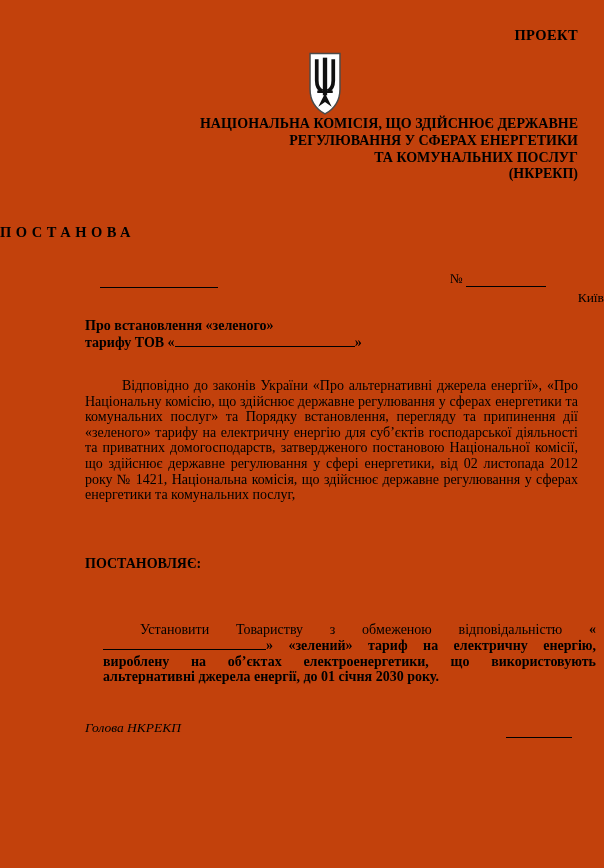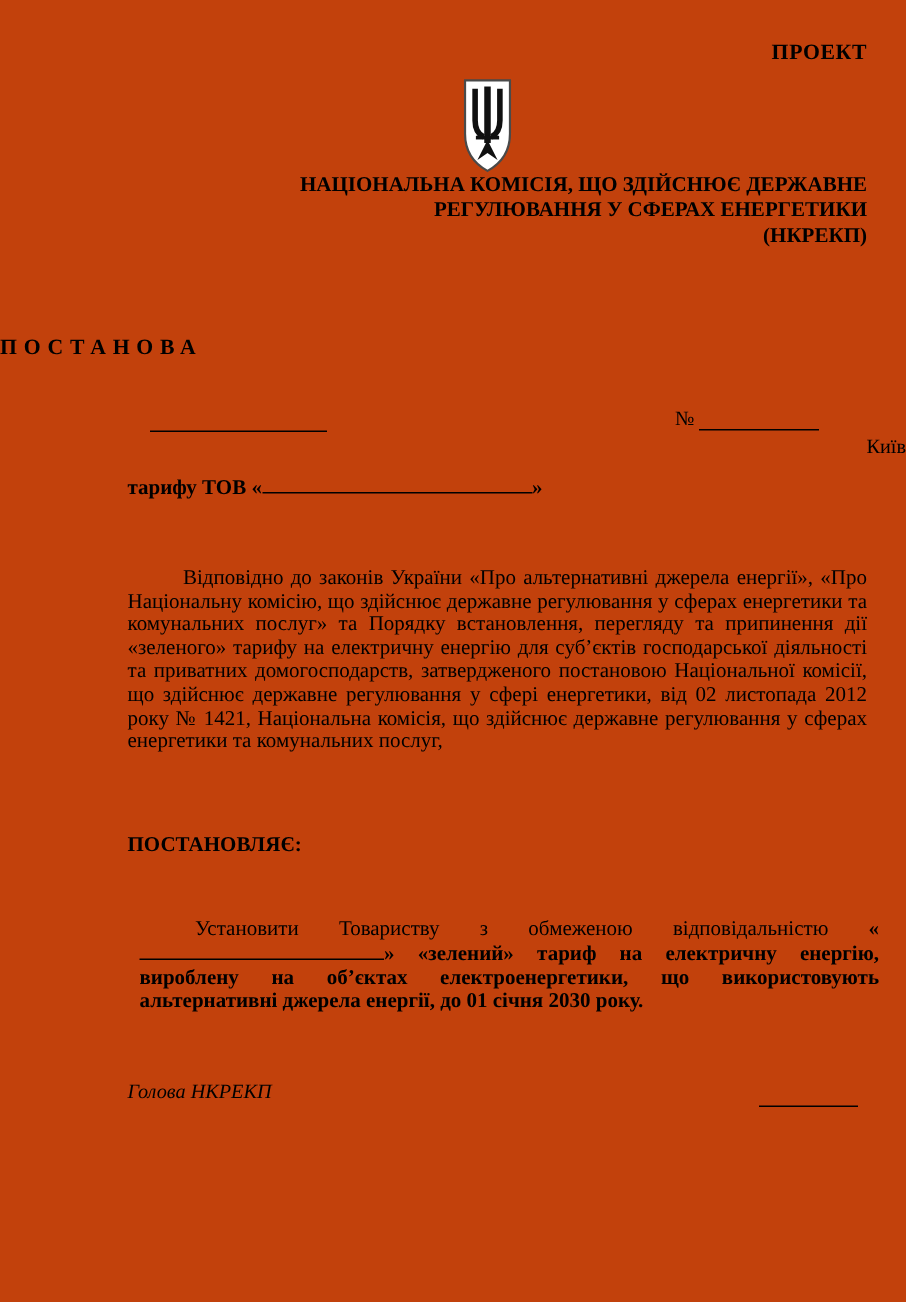--- a/index.html
+++ b/index.html
@@ -19,21 +19,21 @@
   .number{position:absolute;left:450px;top:271px;font-size:13.5px;}
   .number-blank{left:466px;top:286px;width:80px;}
   .city{position:absolute;left:0;top:290px;width:604px;text-align:right;font-size:13.5px;}
   .subject{position:absolute;left:85px;top:317px;font-weight:bold;font-size:14px;line-height:17px;}
   .blank{display:inline-block;border-bottom:1.4px solid #000;height:11px;vertical-align:baseline;}
   .blank-subject{width:180px;}
   .blank-res{width:163px;}
   .preamble{position:absolute;left:85px;top:378px;width:493px;margin:0;
        font-size:14px;line-height:15.6px;text-align:justify;text-indent:37px;}
   .resolves{position:absolute;left:85px;top:556px;font-weight:bold;font-size:14px;}
-  .resolution{position:absolute;left:85px;top:604px;width:493px;margin:8px;
+  .resolution{position:absolute;left:85px;top:604px;width:493px;margin:18px;
        font-size:14px;line-height:15.8px;text-align:justify;text-indent:37px;}
   .res-bold{font-weight:bold;}
   .signer{position:absolute;left:85px;top:720px;font-size:13.5px;font-style:italic;}
   .sig-blank{left:506px;top:737px;width:66px;}
 </style>
 </head>
 <body>
 
 <div class="page">
 
@@ -46,31 +46,33 @@
       <path d="M26 7 V27.5 Q26 35.5 20.5 38" stroke-width="3.6"></path>
       <path d="M18 5.5 V42" stroke-width="4.2"></path>
       <path d="M10.5 38.5 H25.5" stroke-width="2.4"></path>
     </g>
     <path d="M18 40 L11.5 53 L18 48.5 L24.5 53 Z" fill="#101010"></path>
   </svg>
 
   <div class="org">
     <div>НАЦІОНАЛЬНА КОМІСІЯ, ЩО ЗДІЙСНЮЄ ДЕРЖАВНЕ</div>
     <div>РЕГУЛЮВАННЯ У СФЕРАХ ЕНЕРГЕТИКИ</div>
+    <div>ТА КОМУНАЛЬНИХ ПОСЛУГ</div>
     <div>(НКРЕКП)</div>
   </div>
 
   <div class="doc-type">ПОСТАНОВА</div>
 
   <div class="rule date-blank"></div>
   <div class="number">№</div>
   <div class="rule number-blank"></div>
   <div class="city">Київ</div>
 
   <div class="subject">
+    <div>Про встановлення «зеленого»</div>
     <div><span>тарифу ТОВ «</span><span class="blank blank-subject"></span><span>»</span></div>
   </div>
 
   <p class="preamble">Відповідно до законів України «Про альтернативні джерела енергії», «Про Національну комісію, що здійснює державне регулювання у сферах енергетики та комунальних послуг» та Порядку встановлення, перегляду та припинення дії «зеленого» тарифу на електричну енергію для суб’єктів господарської діяльності та приватних домогосподарств, затвердженого постановою Національної комісії, що здійснює державне регулювання у сфері енергетики, від 02 листопада 2012 року № 1421, Національна комісія, що здійснює державне регулювання у сферах енергетики та комунальних послуг,</p>
 
   <div class="resolves">ПОСТАНОВЛЯЄ:</div>
 
   <p class="resolution"><span>Установити Товариству з обмеженою відповідальністю</span>
     <span class="res-bold"><span>«</span><span class="blank blank-res"></span><span>»</span>
     <span>«зелений» тариф на електричну енергію, вироблену на об’єктах електроенергетики, що використовують альтернативні джерела енергії, до 01 січня 2030 року.</span></span></p>

